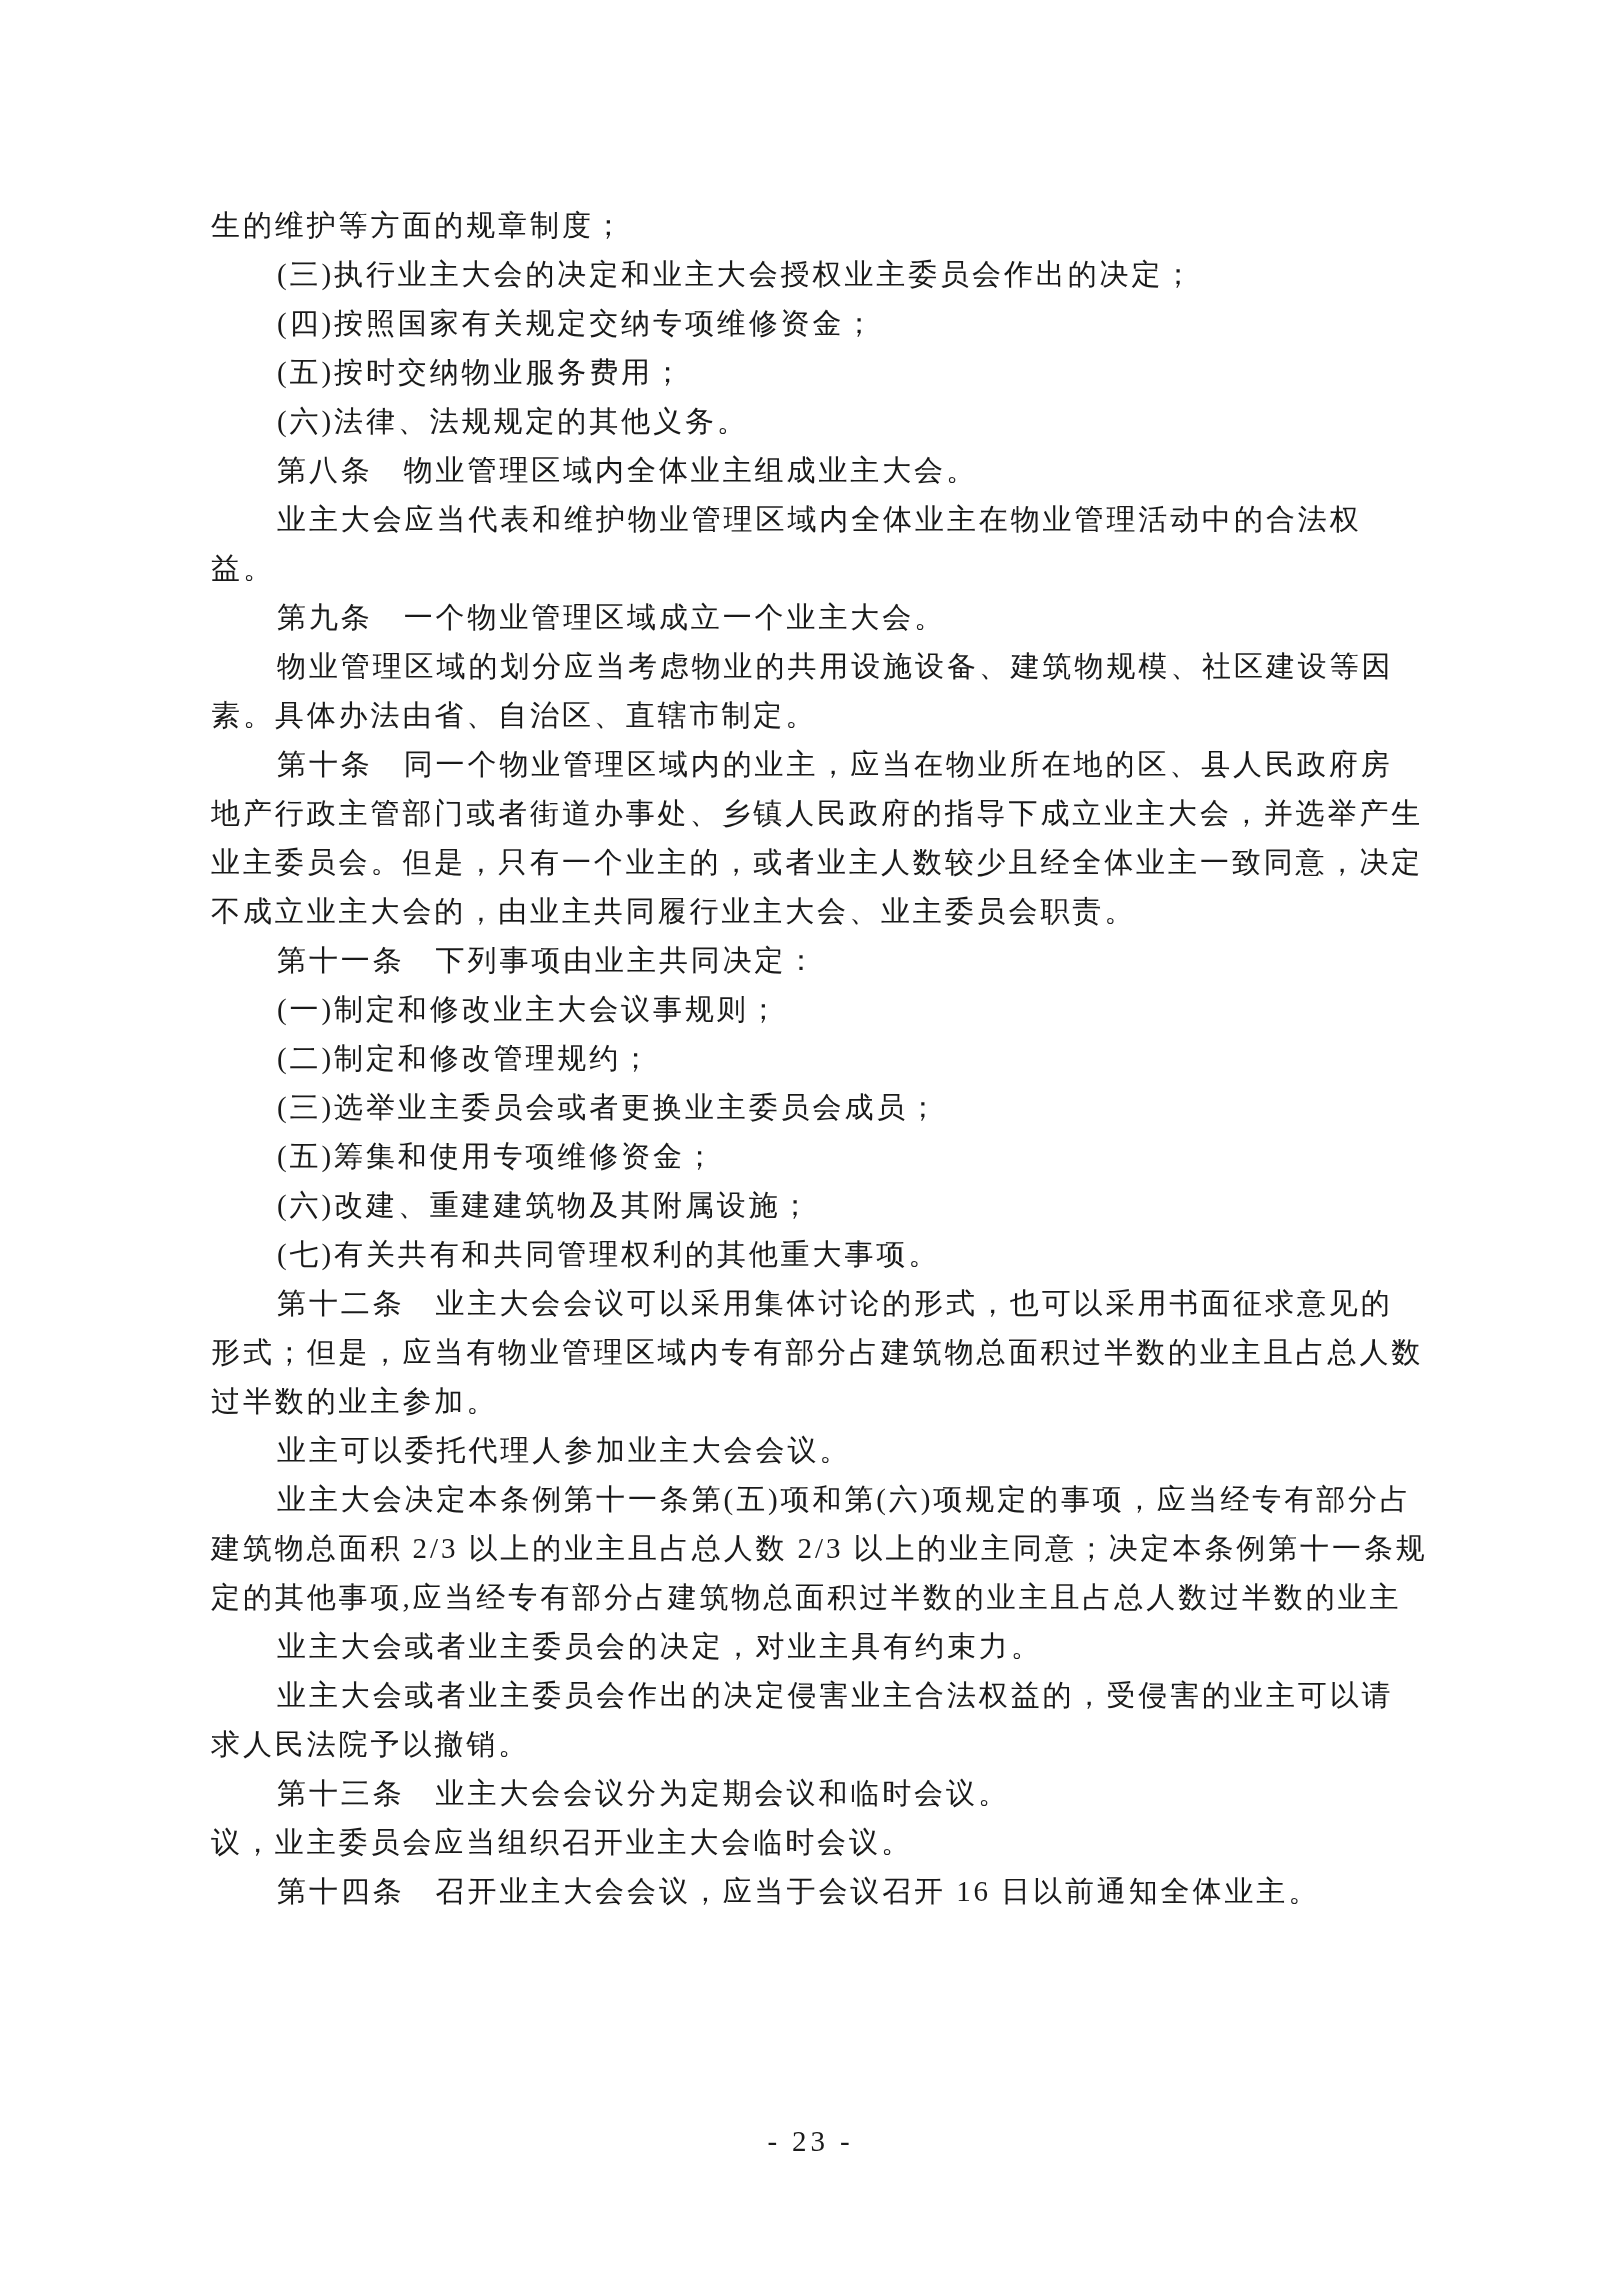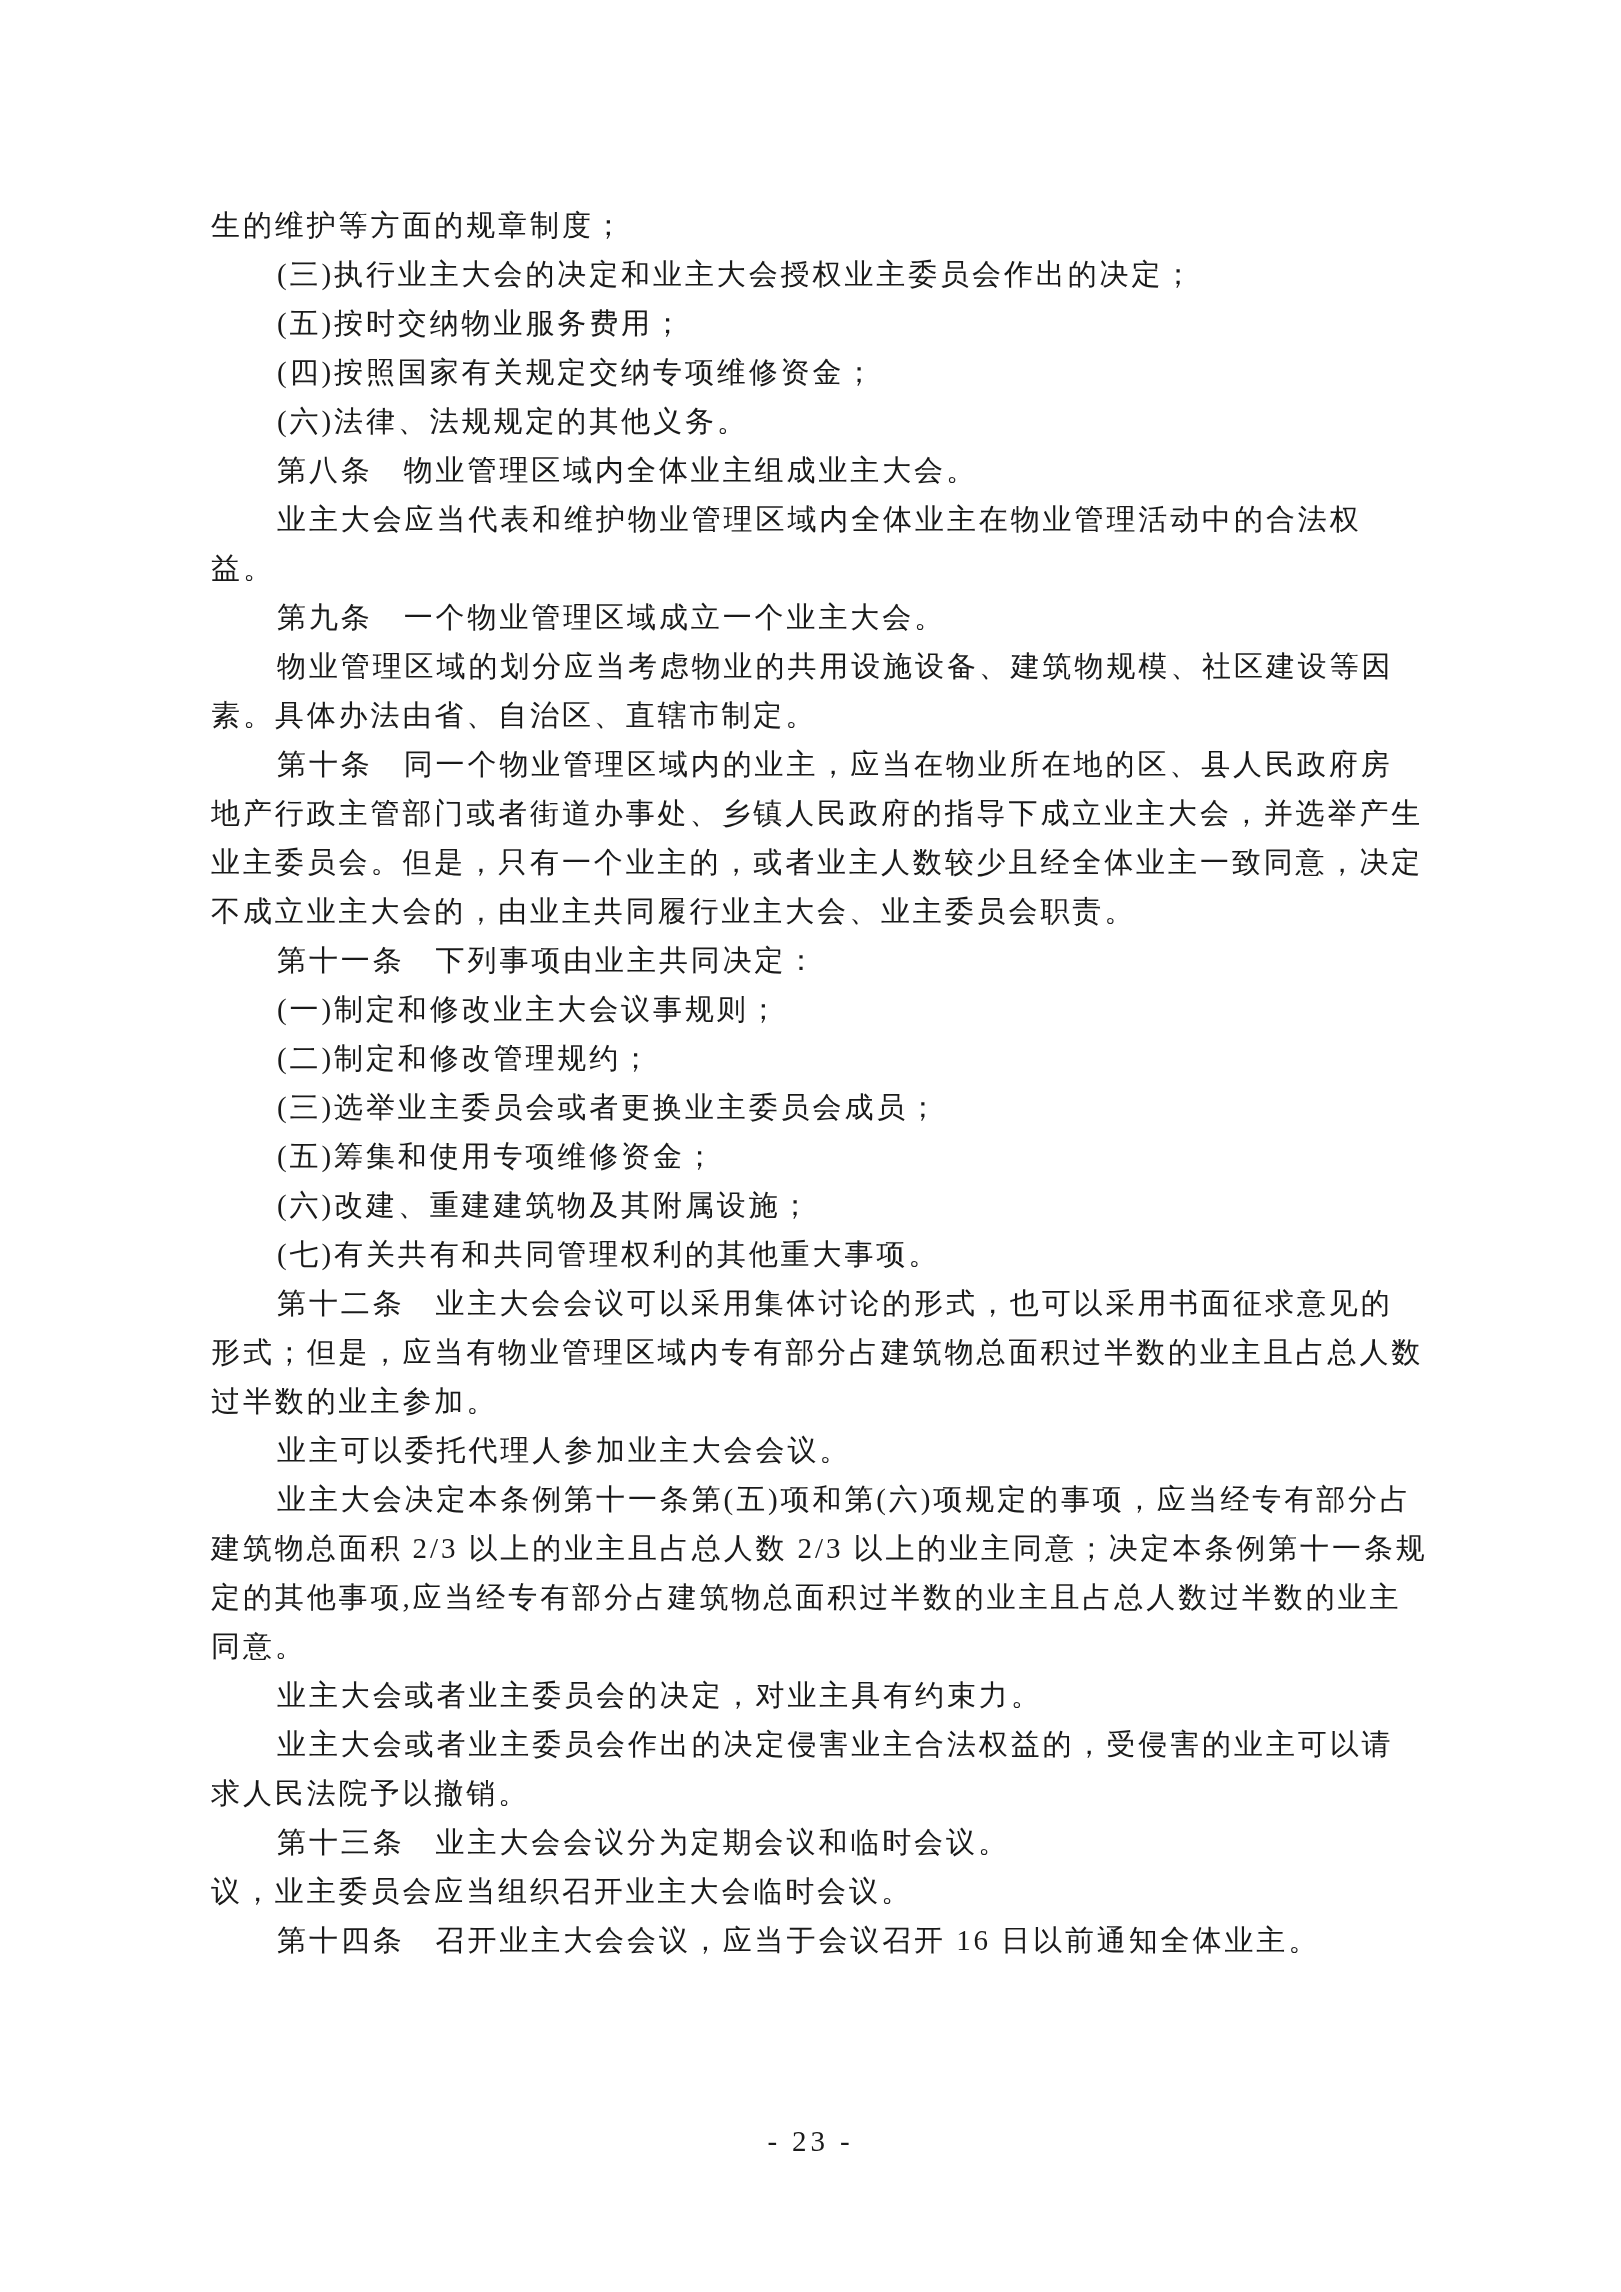--- a/index.html
+++ b/index.html
@@ -54,22 +54,22 @@
     color: #1a1a1a;
   }
 </style>
 </head>
 <body>
 
 <div class="page">
   <div class="text-block">
       <div class="line"><span>生的维护等方面的规章制度；</span></div>
       <div class="line indent"><span>(三)执行业主大会的决定和业主大会授权业主委员会作出的决定；</span></div>
+      <div class="line indent"><span>(四)按照国家有关规定交纳专项维修资金；</span></div>
       <div class="line indent"><span>(五)按时交纳物业服务费用；</span></div>
-      <div class="line indent"><span>(四)按照国家有关规定交纳专项维修资金；</span></div>
       <div class="line indent"><span>(六)法律、法规规定的其他义务。</span></div>
       <div class="line indent"><span class="head">第八条</span><span>物业管理区域内全体业主组成业主大会。</span></div>
       <div class="line indent"><span>业主大会应当代表和维护物业管理区域内全体业主在物业管理活动中的合法权</span></div>
       <div class="line"><span>益。</span></div>
       <div class="line indent"><span class="head">第九条</span><span>一个物业管理区域成立一个业主大会。</span></div>
       <div class="line indent"><span>物业管理区域的划分应当考虑物业的共用设施设备、建筑物规模、社区建设等因</span></div>
       <div class="line"><span>素。具体办法由省、自治区、直辖市制定。</span></div>
       <div class="line indent"><span class="head">第十条</span><span>同一个物业管理区域内的业主，应当在物业所在地的区、县人民政府房</span></div>
       <div class="line"><span>地产行政主管部门或者街道办事处、乡镇人民政府的指导下成立业主大会，并选举产生</span></div>
       <div class="line"><span>业主委员会。但是，只有一个业主的，或者业主人数较少且经全体业主一致同意，决定</span></div>
@@ -81,21 +81,20 @@
       <div class="line indent"><span>(五)筹集和使用专项维修资金；</span></div>
       <div class="line indent"><span>(六)改建、重建建筑物及其附属设施；</span></div>
       <div class="line indent"><span>(七)有关共有和共同管理权利的其他重大事项。</span></div>
       <div class="line indent"><span class="head">第十二条</span><span>业主大会会议可以采用集体讨论的形式，也可以采用书面征求意见的</span></div>
       <div class="line"><span>形式；但是，应当有物业管理区域内专有部分占建筑物总面积过半数的业主且占总人数</span></div>
       <div class="line"><span>过半数的业主参加。</span></div>
       <div class="line indent"><span>业主可以委托代理人参加业主大会会议。</span></div>
       <div class="line indent"><span>业主大会决定本条例第十一条第(五)项和第(六)项规定的事项，应当经专有部分占</span></div>
       <div class="line"><span>建筑物总面积 2/3 以上的业主且占总人数 2/3 以上的业主同意；决定本条例第十一条规</span></div>
       <div class="line"><span>定的其他事项,应当经专有部分占建筑物总面积过半数的业主且占总人数过半数的业主</span></div>
-      <div class="line"><span>同意。</span></div>
       <div class="line indent"><span>业主大会或者业主委员会的决定，对业主具有约束力。</span></div>
       <div class="line indent"><span>业主大会或者业主委员会作出的决定侵害业主合法权益的，受侵害的业主可以请</span></div>
       <div class="line"><span>求人民法院予以撤销。</span></div>
       <div class="line indent"><span class="head">第十三条</span><span>业主大会会议分为定期会议和临时会议。</span></div>
       <div class="line"><span>议，业主委员会应当组织召开业主大会临时会议。</span></div>
       <div class="line indent"><span class="head">第十四条</span><span>召开业主大会会议，应当于会议召开 16 日以前通知全体业主。</span></div>
     </div>
   <div class="page-number">- 23 -</div>
 </div>
 

